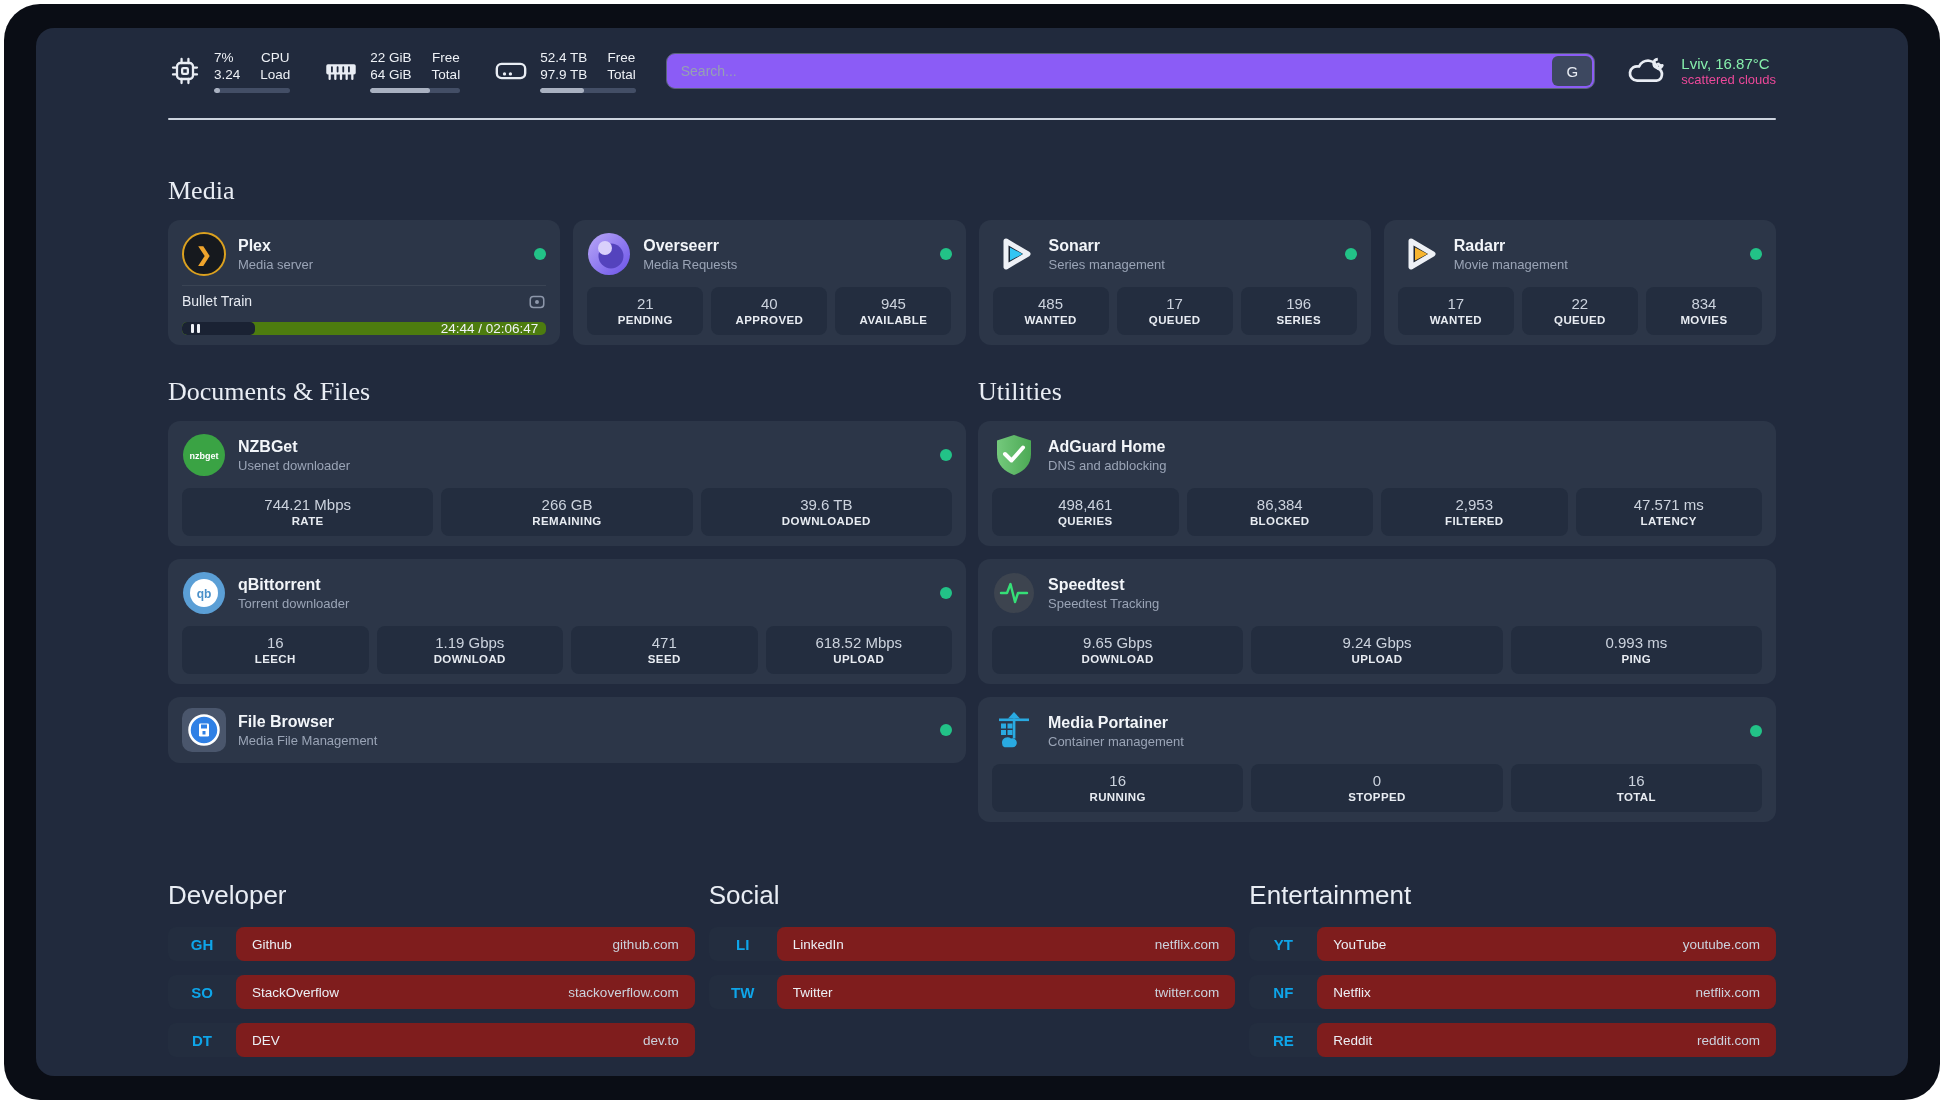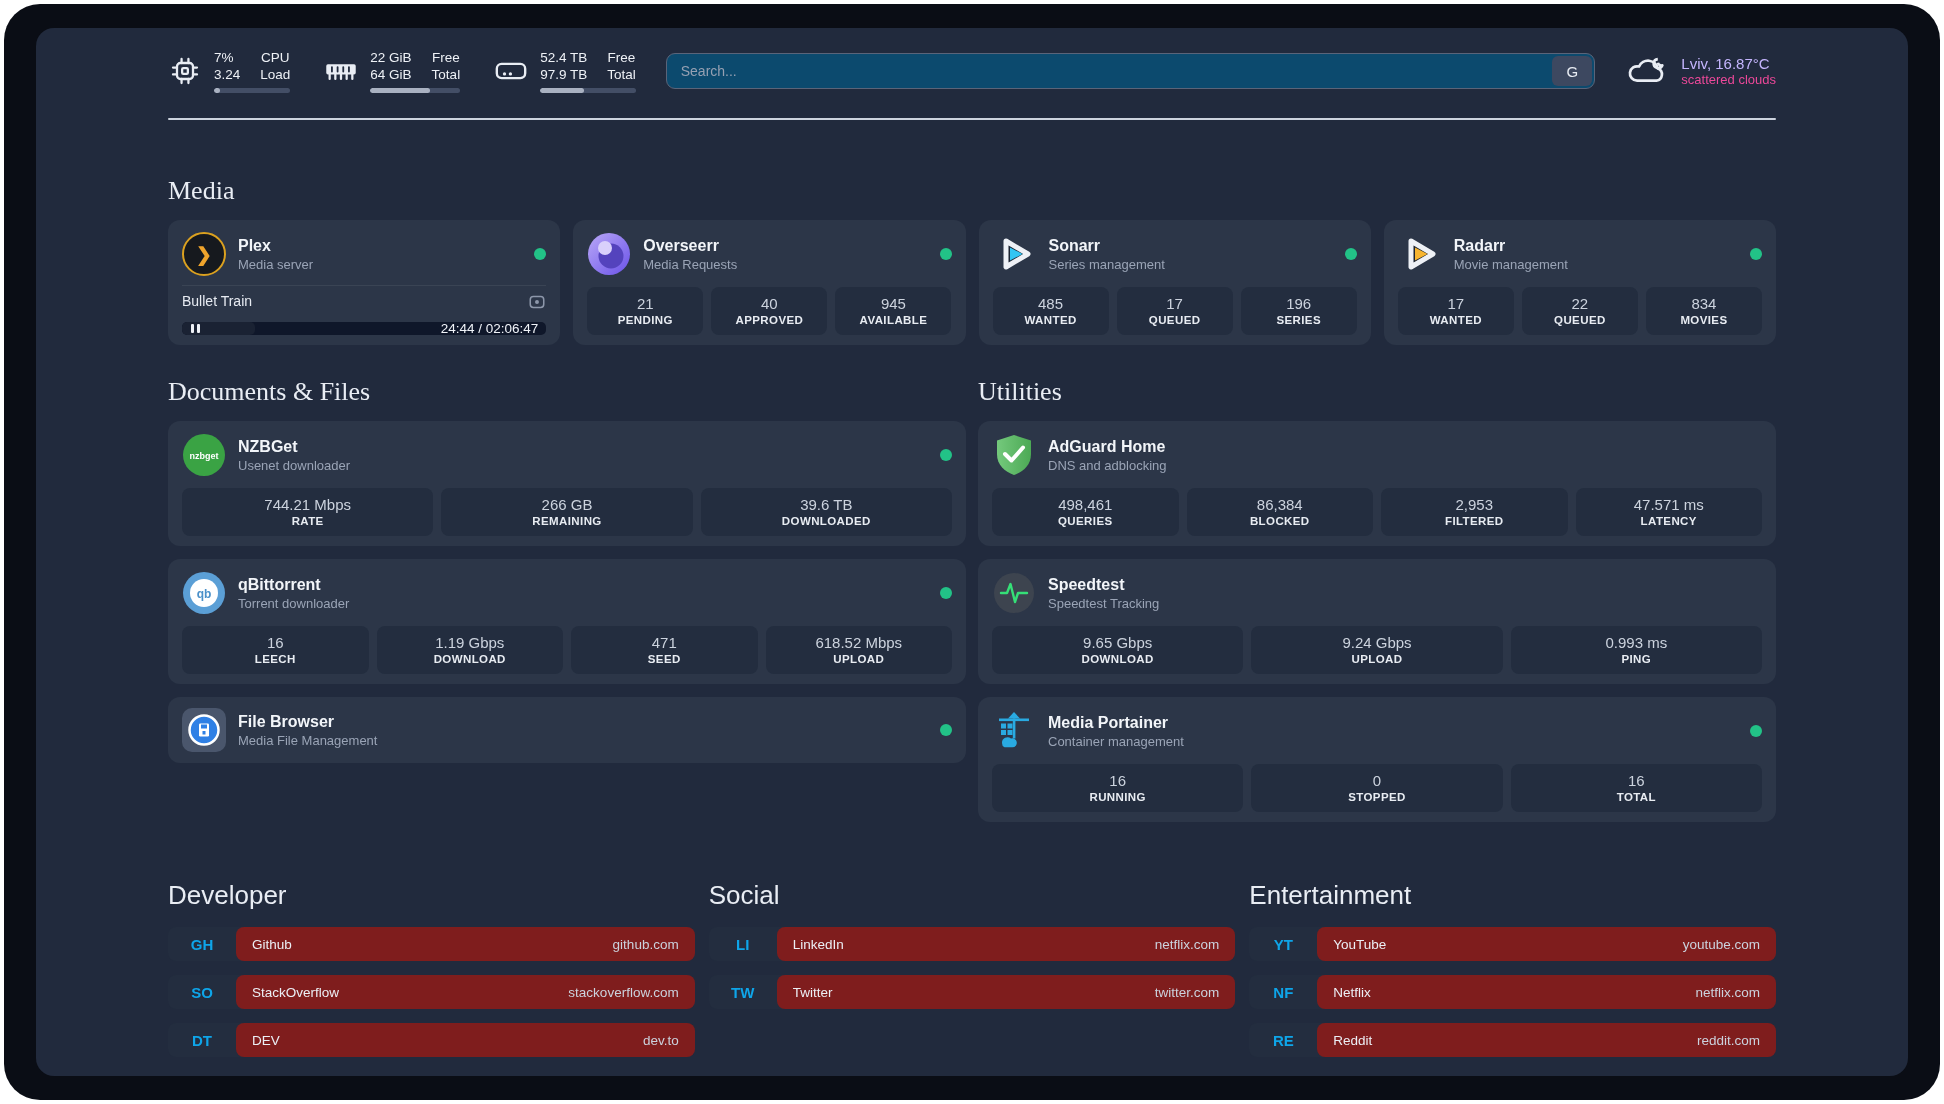--- a/index.html
+++ b/index.html
@@ -14,28 +14,28 @@
   .sys-stats{display:flex;gap:34px;align-items:center;}
   .sys-group{display:flex;gap:12px;align-items:center;}
   .sys-icon{width:34px;height:34px;display:flex;align-items:center;justify-content:center;}
   .sys-col{display:flex;flex-direction:column;}
   .sys-rows{display:flex;gap:20px;}
   .sys-vals,.sys-labs{display:flex;flex-direction:column;font-size:13.5px;line-height:17px;color:#eef1f6;}
   .sys-labs{text-align:center;}
   .sys-bar{margin-top:5px;height:5px;border-radius:3px;background:#434e66;overflow:hidden;}
   .sys-bar>div{height:100%;background:#a9b1c1;border-radius:3px;}
   .searchwrap{flex:1;margin:0 30px;position:relative;height:36px;}
-  .searchwrap input{width:100%;height:100%;box-sizing:border-box;background:#0c4a6e;border:1.5px solid #5a6479;
+  .searchwrap input{width:100%;height:100%;box-sizing:border-box;background:#8b5cf6;border:1.5px solid #5a6479;
       border-radius:9px;color:#dfe4ed;font-size:14px;padding:0 84px 0 14px;outline:none;font-family:inherit;}
   .searchwrap input::placeholder{color:#96a0b2;}
   .engine-btn{position:absolute;right:3px;top:3px;bottom:3px;width:40px;background:#3d4860;border-radius:6px;
       display:flex;align-items:center;justify-content:center;font-size:15px;color:#e9edf4;cursor:pointer;}
   .weather{display:flex;align-items:center;gap:12px;}
   .weather-txt{display:flex;flex-direction:column;}
-  .weather-main{font-size:15px;color:#c4b5fd;}
+  .weather-main{font-size:15px;color:#86efac;}
   .weather-sub{font-size:13px;color:#ec4899;}
   .divider{height:2px;background:#ccd3de;border-radius:1px;margin-top:18px;}
 
   
   .sec-heading{font-size:26px;font-weight:500;color:#e9edf4;margin-top:56px;font-family:Liberation Serif, serif;}
   .media-grid{display:grid;grid-template-columns:repeat(4,1fr);gap:13px;margin-top:14px;}
   .two-col{display:grid;grid-template-columns:1fr 1fr;gap:12px;margin-top:0;}
   .col-stack{display:flex;flex-direction:column;gap:13px;margin-top:14px;}
 
   .card{background:#2c3648;border-radius:12px;padding:12px 14px;box-sizing:border-box;height:125px;
@@ -51,21 +51,21 @@
   .stat{flex:1;background:#232d3f;border-radius:8px;height:48px;display:flex;flex-direction:column;
         align-items:center;justify-content:center;}
   .stat-value{font-size:15px;color:#ccd3de;line-height:19px;}
   .stat-label{font-size:11.5px;font-weight:700;color:#e8ecf2;letter-spacing:.4px;line-height:15px;}
 
   
   .plex-card{padding-bottom:10px;}
   .np-row{display:flex;align-items:flex-start;justify-content:space-between;margin-top:9px;padding-top:7px;
           border-top:1px solid rgba(255,255,255,.07);}
   .np-title{font-size:14px;color:#e7ebf2;}
-  .np-bar{position:relative;margin-top:7px;height:21px;border-radius:5px;background:#0f172a;overflow:hidden;}
+  .np-bar{position:relative;margin-top:7px;height:21px;border-radius:5px;background:#4d7c0f;overflow:hidden;}
   .np-elapsed{position:absolute;left:0;top:0;bottom:0;background:#1a2233;border-radius:5px;}
   .np-pause{position:absolute;left:9px;top:0;bottom:0;display:flex;align-items:center;gap:2.5px;}
   .np-pause i{display:block;width:3px;height:9px;background:#eef1f6;border-radius:1px;}
   .np-time{position:absolute;right:8px;top:0;bottom:0;display:flex;align-items:center;font-size:13.5px;color:#f0f3f8;}
 
   
   .plex-ic{background:#16191e;border:2.5px solid #dba11f;border-radius:50%;box-sizing:border-box;
            color:#efa42c;font-size:19px;font-weight:700;}
   .fb-ic{background:#4a566c;border-radius:10px;}
   .spd-ic{}

